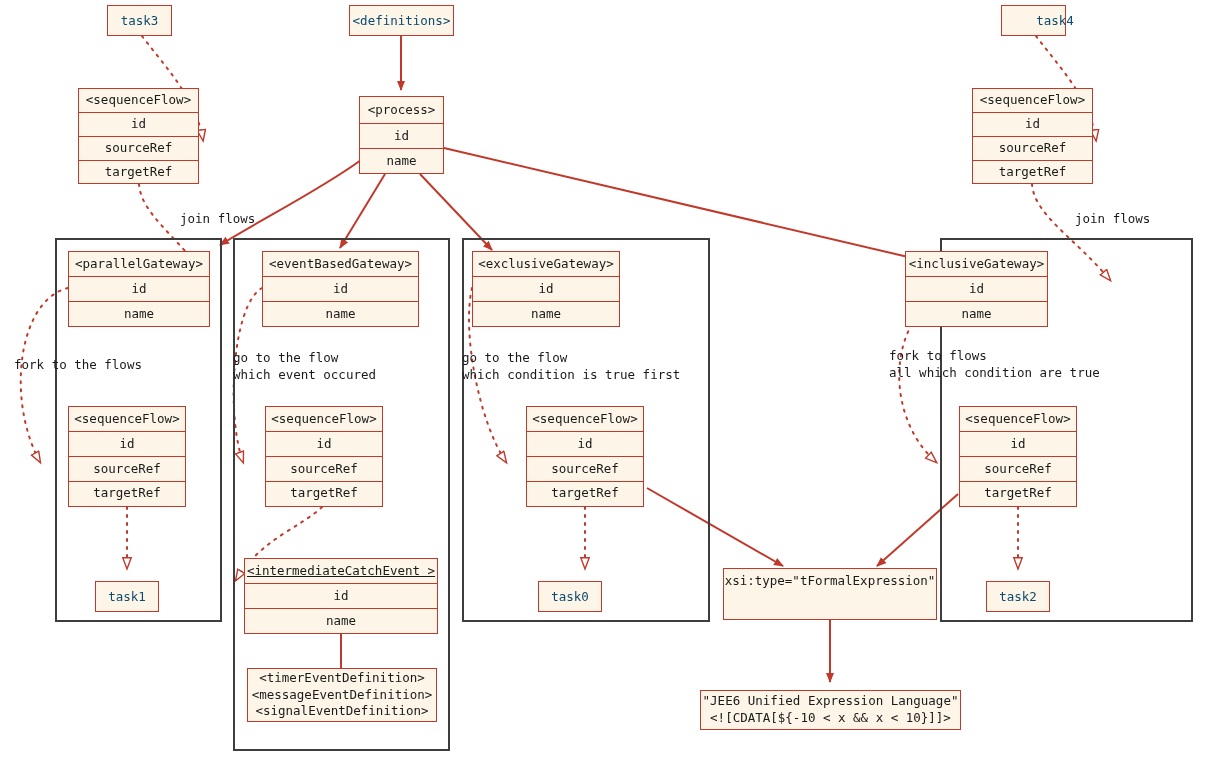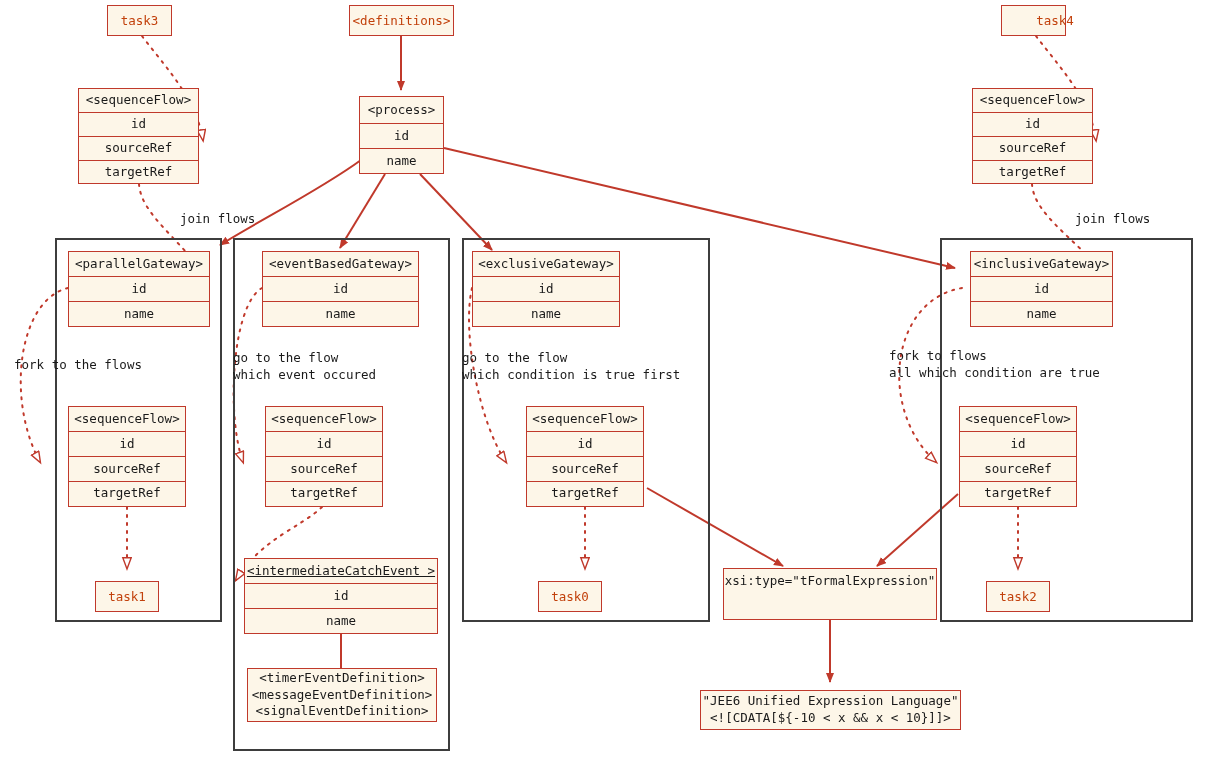--- a/index.html
+++ b/index.html
@@ -26,21 +26,21 @@
     font-size:12.5px;
     line-height:1;
     display:flex;align-items:center;justify-content:center;
     white-space:pre;
   }
   .box .row + .row{border-top:1.6px solid #c0392b;}
   .simple{
     position:absolute;box-sizing:border-box;
     border:1.6px solid #c0392b;background:#fdf6e8;
     display:flex;align-items:center;justify-content:center;
-    font-size:12.5px;color:#c2410c;white-space:pre;text-align:center;
+    font-size:12.5px;color:#0c4a6e;white-space:pre;text-align:center;
     z-index:5;
   }
   .multi{
     position:absolute;box-sizing:border-box;
     border:1.6px solid #c0392b;background:#fdf6e8;
     display:flex;flex-direction:column;align-items:center;justify-content:center;
     font-size:12.5px;color:#1a1a1a;white-space:pre;text-align:center;
     line-height:1.35;z-index:5;
   }
   
@@ -197,21 +197,21 @@
     <div class="row" style="height:25px;">id</div>
     <div class="row" style="height:25px;">name</div>
   </div>
 
   <div class="box" style="left:472px;top:251px;width:148px;height:76px;">
     <div class="row" style="height:24px;text-align:right;">&lt;exclusiveGateway&gt;</div>
     <div class="row" style="height:25px;">id</div>
     <div class="row" style="height:25px;">name</div>
   </div>
 
-  <div class="box" style="left:970px;top:251px;width:143px;height:76px;">
+  <div class="box" style="left:905px;top:251px;width:143px;height:76px;">
     <div class="row" style="height:24px;">&lt;inclusiveGateway&gt;</div>
     <div class="row" style="height:25px;">id</div>
     <div class="row" style="height:25px;">name</div>
   </div>
 
   <div class="box" style="left:68px;top:406px;width:118px;height:101px;">
     <div class="row" style="height:24px;">&lt;sequenceFlow&gt;</div>
     <div class="row" style="height:25px;">id</div>
     <div class="row" style="height:25px;">sourceRef</div>
     <div class="row" style="height:24px;">targetRef</div>

